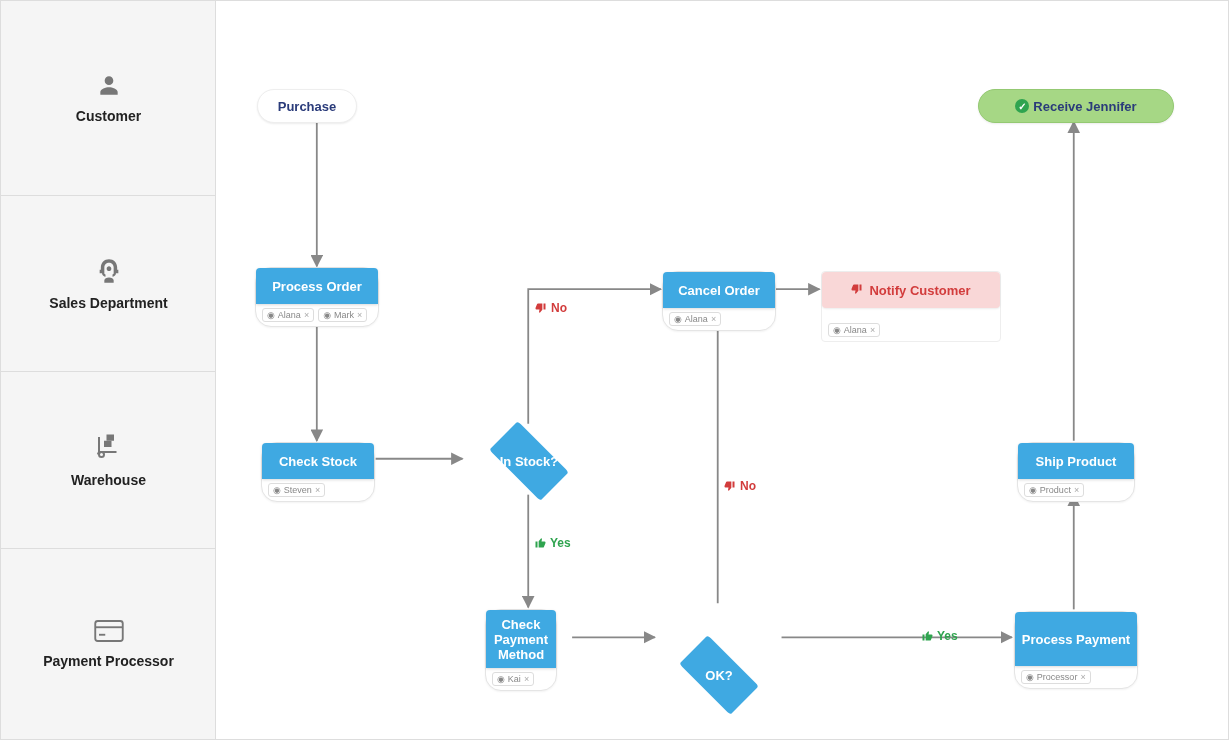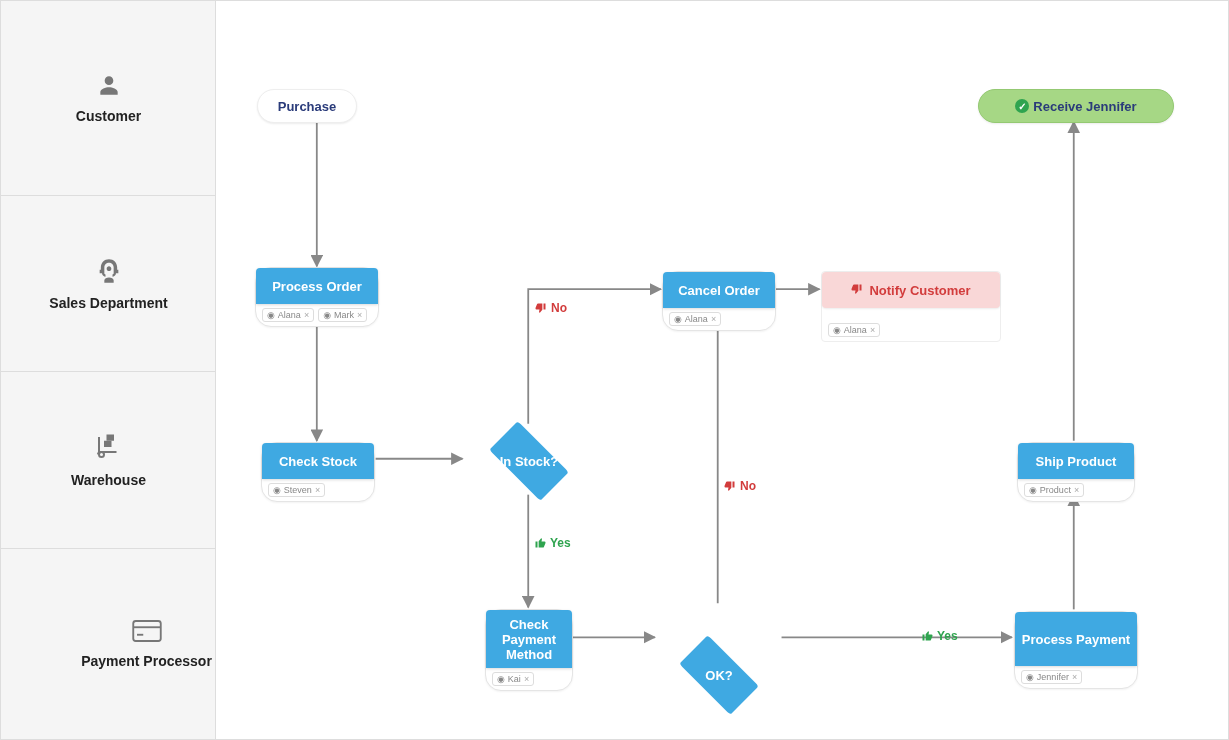--- a/index.html
+++ b/index.html
@@ -203,21 +203,21 @@
   <div class="lane-label" style="top:371px;height:177px;">
     <span class="lane-icon">
       <svg width="30" height="30" viewBox="0 0 24 24" fill="none" stroke="#777" stroke-width="1.6">
           <path d="M4 4v12h12M4 16l-1 2M16 16h2M6 20a2 2 0 100-4 2 2 0 000 4z"></path>
           <rect x="8" y="7" width="6" height="5" fill="#777" stroke="none"></rect>
           <rect x="10" y="2" width="6" height="5" fill="#777" stroke="none"></rect>
         </svg>
     </span>
     <span>Warehouse</span>
   </div>
-  <div class="lane-label" style="top:548px;height:190px;margin-left:38px;">
+  <div class="lane-label" style="top:548px;height:190px;">
     <span class="lane-icon">
       <svg width="30" height="24" viewBox="0 0 24 18" fill="none" stroke="#777" stroke-width="1.5">
           <rect x="1" y="1" width="22" height="16" rx="2"></rect>
           <line x1="1" y1="6" x2="23" y2="6"></line>
           <line x1="4" y1="12" x2="9" y2="12"></line>
         </svg>
     </span>
     <span>Payment Processor</span>
   </div>
 
@@ -334,21 +334,21 @@
       </div>
     <div class="tags">
       <span class="tag">
           <span>◉</span>
           <span>Product</span>
           <span class="x">×</span>
         </span>
     </div>
   </div>
 
-  <div class="node-wrap" style="left:484px; top:608px; width:88px; height:82px;">
+  <div class="node-wrap" style="left:484px; top:608px; width:72px; height:82px;">
     <div class="node" style="height:58px;">
         <span>Check Payment Method</span>
       </div>
     <div class="tags">
       <span class="tag">
           <span>◉</span>
           <span>Kai</span>
           <span class="x">×</span>
         </span>
     </div>
@@ -358,21 +358,21 @@
     <span>OK?</span>
   </div>
 
   <div class="node-wrap" style="left:1013px; top:610px; width:124px; height:78px;">
     <div class="node" style="height:54px;">
         <span>Process Payment</span>
       </div>
     <div class="tags">
       <span class="tag">
           <span>◉</span>
-          <span>Jennifer</span>
+          <span>Processor</span>
           <span class="x">×</span>
         </span>
     </div>
   </div>
 
   <div class="edge-label no" style="left:534px; top:280px;">
     <svg class="thumb" viewBox="0 0 24 24" fill="#d23c3c">
         <path d="M15 3H6c-.8 0-1.5.5-1.8 1.2L1 12v1a2 2 0 002 2h6l-1 5c-.1.5.2 1 .7 1.2l1 .3 5-6V3z M17 3h4v12h-4z"></path>
       </svg>
     <span>No</span>

